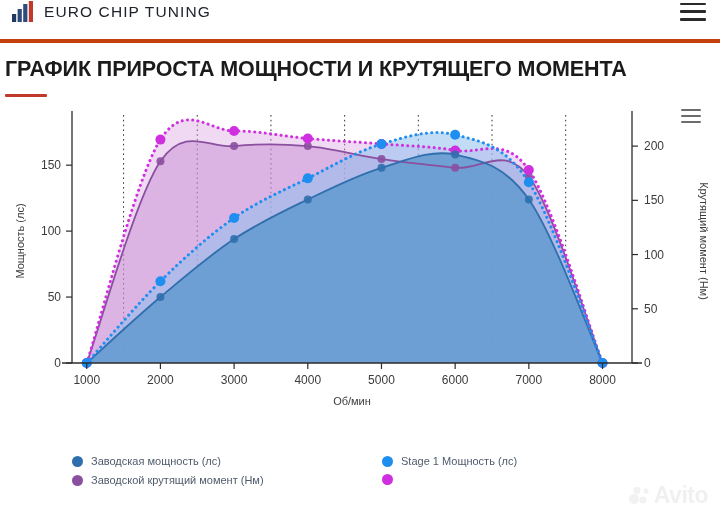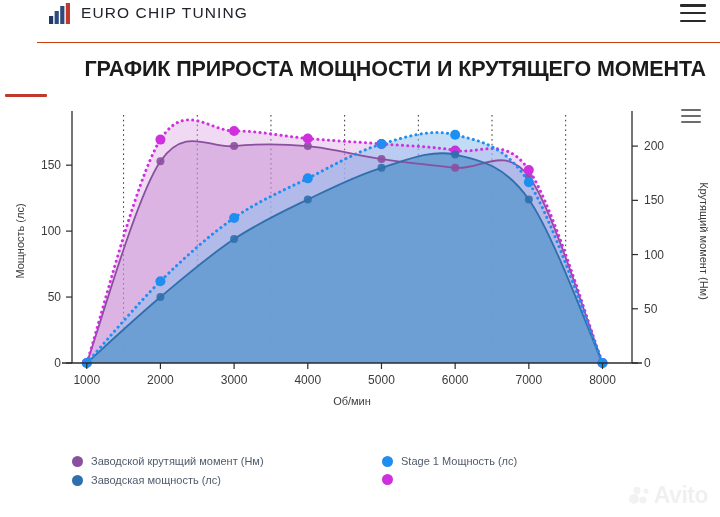--- a/index.html
+++ b/index.html
@@ -11,39 +11,38 @@
     overflow: hidden;
     position: relative;
   }
 
   
   .topbar {
     height: 43px;
     display: flex;
     align-items: center;
     padding: 0 14px 16px 12px;
-    border-bottom: 1px solid #c2410c;
+    border-bottom: 4px solid #c2410c;
     background: #fff;
-    margin-left: 37px;
   }
   .brand { display: flex; align-items: center; gap: 9px; }
   .logo-mark { width: 23px; height: 21px; display: block; }
   .brand-name {
     font-size: 15.5px;
     letter-spacing: 1.1px;
     color: #20232b;
     font-weight: 400;
     white-space: nowrap;
   }
   .burger { margin-left: auto; width: 26px; height: 18px; display: flex;
             flex-direction: column; justify-content: space-between; cursor: pointer; }
   .burger span { display: block; height: 2.5px; background: #2a2a2a; border-radius: 1px; }
 
   
-  .title-wrap { padding: 14px 14px 0 5px; text-align: right; }
+  .title-wrap { padding: 14px 14px 0 5px; }
   .page-title {
     font-size: 21.5px;
     font-weight: 700;
     letter-spacing: -0.1px;
     color: #1b1b1b;
     line-height: 1.12;
     white-space: nowrap;
   }
   .title-rule {
     width: 42px; height: 3px; background: #c0392b;
@@ -199,26 +198,26 @@
       <text x="602.5263157894736" y="283" text-anchor="middle" font-size="12" fill="#3b3b3b" font-family="&quot;Liberation Sans&quot;, sans-serif">8000</text>
       <text x="352" y="304" text-anchor="middle" font-size="11" fill="#3b3b3b" font-family="&quot;Liberation Sans&quot;, sans-serif">Об/мин</text>
       <text x="24" y="140" text-anchor="middle" font-size="11" fill="#3b3b3b" font-family="&quot;Liberation Sans&quot;, sans-serif" transform="rotate(-90 24 140)">Мощность (лс)</text>
       <text x="700" y="140" text-anchor="middle" font-size="11" fill="#3b3b3b" font-family="&quot;Liberation Sans&quot;, sans-serif" transform="rotate(90 700 140)">Крутящий момент (Нм)</text>
     </svg>
 </div>
 
 <div class="legend">
   <div class="legend-col first">
     <div class="legend-item">
+      <span class="legend-swatch" style="background:#2f6fad"></span>
+      <span class="legend-label">Заводская мощность (лс)</span>
+    </div>
+    <div class="legend-item">
       <span class="legend-swatch" style="background:#8b4fa0"></span>
       <span class="legend-label">Заводской крутящий момент (Нм)</span>
-    </div>
-    <div class="legend-item">
-      <span class="legend-swatch" style="background:#2f6fad"></span>
-      <span class="legend-label">Заводская мощность (лс)</span>
     </div>
   </div>
   <div class="legend-col">
     <div class="legend-item">
       <span class="legend-swatch" style="background:#1f8ef1"></span>
       <span class="legend-label">Stage 1 Мощность (лс)</span>
     </div>
     <div class="legend-item">
       <span class="legend-swatch" style="background:#d02fe0"></span>
     </div>

